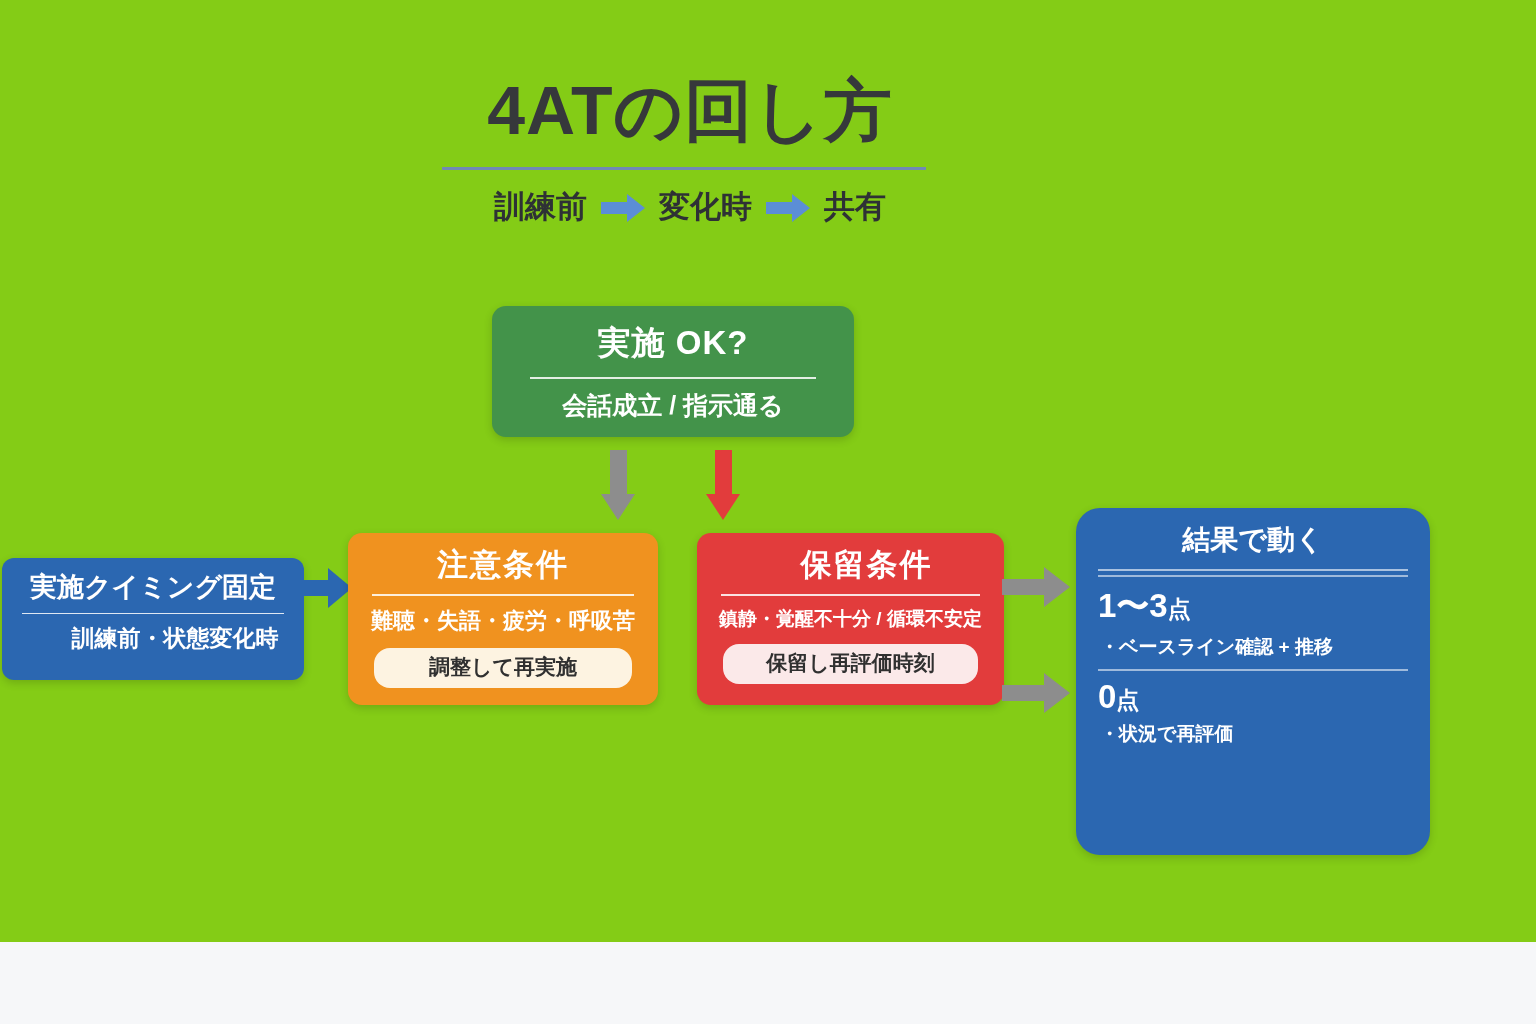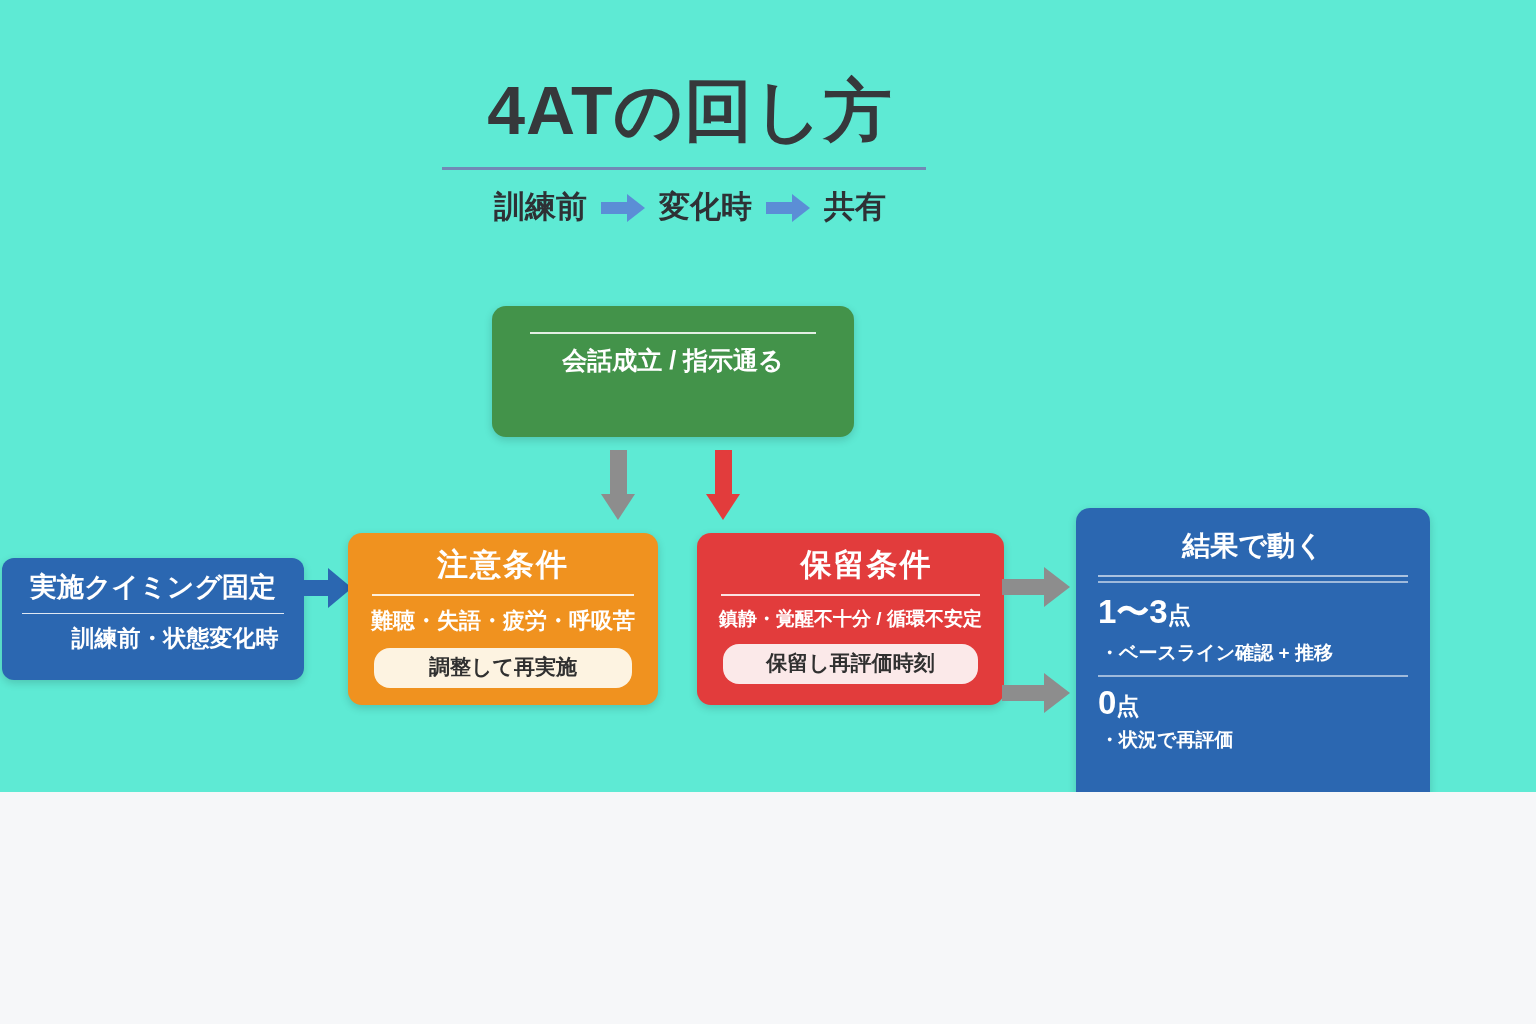--- a/index.html
+++ b/index.html
@@ -1,17 +1,17 @@
 <!DOCTYPE html>
 <html><head>
 <meta charset="utf-8">
 <style>
   * { margin:0; padding:0; box-sizing:border-box; }
   body { background:#f6f7f9; font-family:"Liberation Sans","DejaVu Sans",sans-serif; }
-  .stage { position:relative; width:1536px; height:792px; background:#5eead4; overflow:hidden; }
+  .stage { position:relative; width:1536px; height:942px; background:#84cc16; overflow:hidden; }
 
   
   .main-title { position:absolute; left:420px; top:66px; width:540px; text-align:center;
     font-size:68px; font-weight:900; color:#36383b; letter-spacing:1px; }
   .title-underline { position:absolute; left:442px; top:167px; width:484px; height:3px; background:#7189b5; }
   .flow-row { position:absolute; left:400px; top:186px; width:580px; height:44px;
     display:flex; justify-content:center; gap:14px;
     font-size:31px; font-weight:800; color:#2e3135; }
 
   
@@ -43,21 +43,21 @@
   .hold-box .divider { margin:8px 24px 10px; }
   .hold-box .sub { font-size:19px; font-weight:800; }
 
   .badge { margin:12px 26px 0; padding:5px 6px 7px; border-radius:16px;
     font-size:21px; font-weight:800; color:#303030; }
   .badge.cream { background:#fdf3e1; }
   .badge.pink { background:#fbe9e9; }
 
   
   .results-box { left:1076px; top:508px; width:354px; height:347px; background:#2b67b1;
-    text-align:left; padding-top:19px; }
+    text-align:left; padding-top:13px;border-radius:24px; }
   .results-box .ttl { font-size:28px; font-weight:800; text-align:center; }
   .results-box .title-divider { margin:10px 22px 4px; border-top:2px solid rgba(255,255,255,0.6); }
   .results-box .sections { padding:0 22px; }
   .score-head { margin-top:7px; }
   .score-num { font-size:33px; font-weight:800; }
   .score-suffix { font-size:23px; font-weight:800; }
   .score-action { font-size:19px; font-weight:700; margin:5px 0 9px 2px; }
   .section-divider { border-top:2px solid rgba(255,255,255,0.55); margin:2px 0 4px; }
 
   
@@ -100,20 +100,21 @@
       </span>
     <span>変化時</span>
     <span class="flow-arrow">
         <span class="shaft"></span>
         <span class="head"></span>
       </span>
     <span>共有</span>
   </div>
 
   <div class="box green-box">
+    <div class="ttl">実施 OK?</div>
     <div class="divider"></div>
     <div class="sub">会話成立 / 指示通る</div>
   </div>
 
   <div class="arrow-down gray" style="left:601px; top:450px;">
     <span class="shaft"></span>
       <span class="head"></span>
   </div>
   <div class="arrow-down red-a" style="left:706px; top:450px;">
     <span class="shaft"></span>

